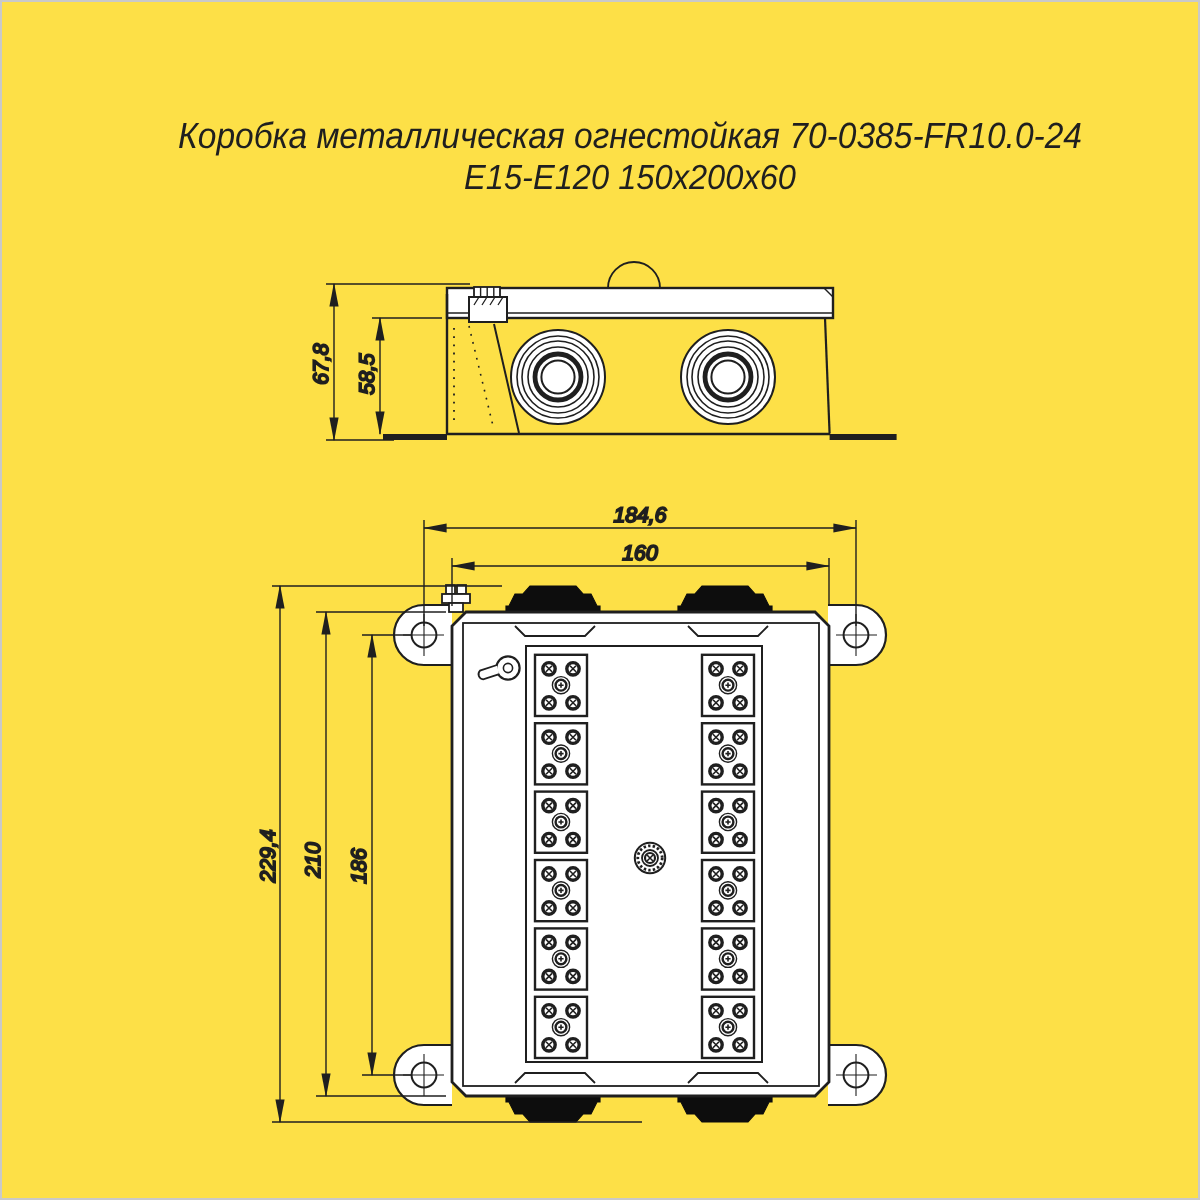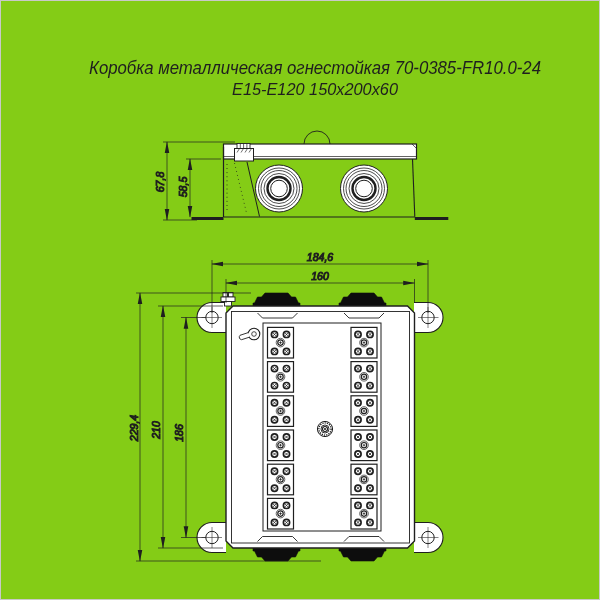--- a/index.html
+++ b/index.html
@@ -1,18 +1,18 @@
 <!DOCTYPE html>
 <html><head>
 <meta charset="utf-8">
 <style>
   html,body{margin:0;padding:0;background:#ffffff;}
   .page{
     position:relative;width:598px;height:598px;
-    border:1px solid #c9c9c9;background:#84cc16;overflow:hidden;
+    border:1px solid #c9c9c9;background:#fde047;overflow:hidden;
     font-family:"Liberation Sans",sans-serif;
   }
   svg text{
     font-family:"Liberation Sans",sans-serif;
     font-style:italic;
     fill:#1f1f1f;
   }
   .title-text{font-size:18.2px;}
   .title-text2{font-size:17.4px;}
   .dim-text{font-size:10.6px;}

